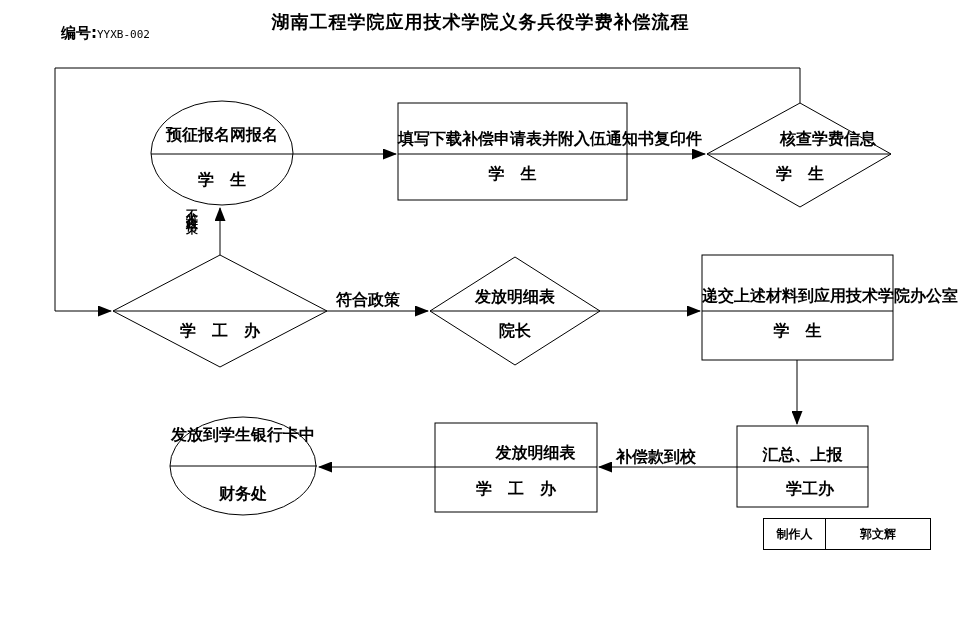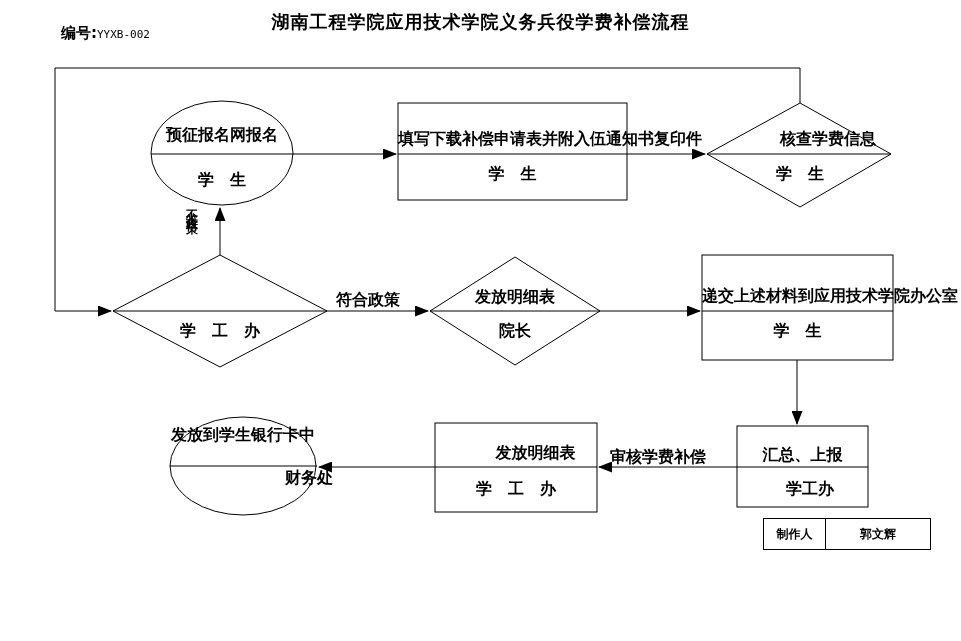--- a/index.html
+++ b/index.html
@@ -83,25 +83,25 @@
   <div class="txt" style="left:702px;top:288px;width:191px;text-align:center;">递交上述材料到应用技术学院办公室</div>
   <div class="txt" style="left:702px;top:323px;width:191px;">学　生</div>
 
   <div class="txt" style="left:737px;top:447px;width:131px;">汇总、上报</div>
   <div class="txt" style="left:737px;top:481px;width:146px;">学工办</div>
 
   <div class="txt" style="left:443px;top:445px;width:185px;font-family:Liberation Serif, serif;">发放明细表</div>
   <div class="txt" style="left:435px;top:481px;width:162px;">学　工　办</div>
 
   <div class="txt" style="left:153px;top:427px;width:180px;">发放到学生银行卡中</div>
-  <div class="txt" style="left:153px;top:470px;width:180px;text-align:right;">财务处</div>
+  <div class="txt" style="left:153px;top:486px;width:180px;">财务处</div>
 
   <div class="vlabel">不符合政策</div>
   <div class="txt" style="left:336px;top:292px;text-align:left;">符合政策</div>
-  <div class="txt" style="left:610px;top:449px;width:92px;">审核学费补偿</div>
+  <div class="txt" style="left:610px;top:449px;width:92px;">补偿款到校</div>
 
   <table class="info-table">
     <tbody>
         <tr>
       <td class="c1">制作人</td>
       <td class="c2">郭文辉</td>
     </tr>
   </tbody>
     </table>
 

